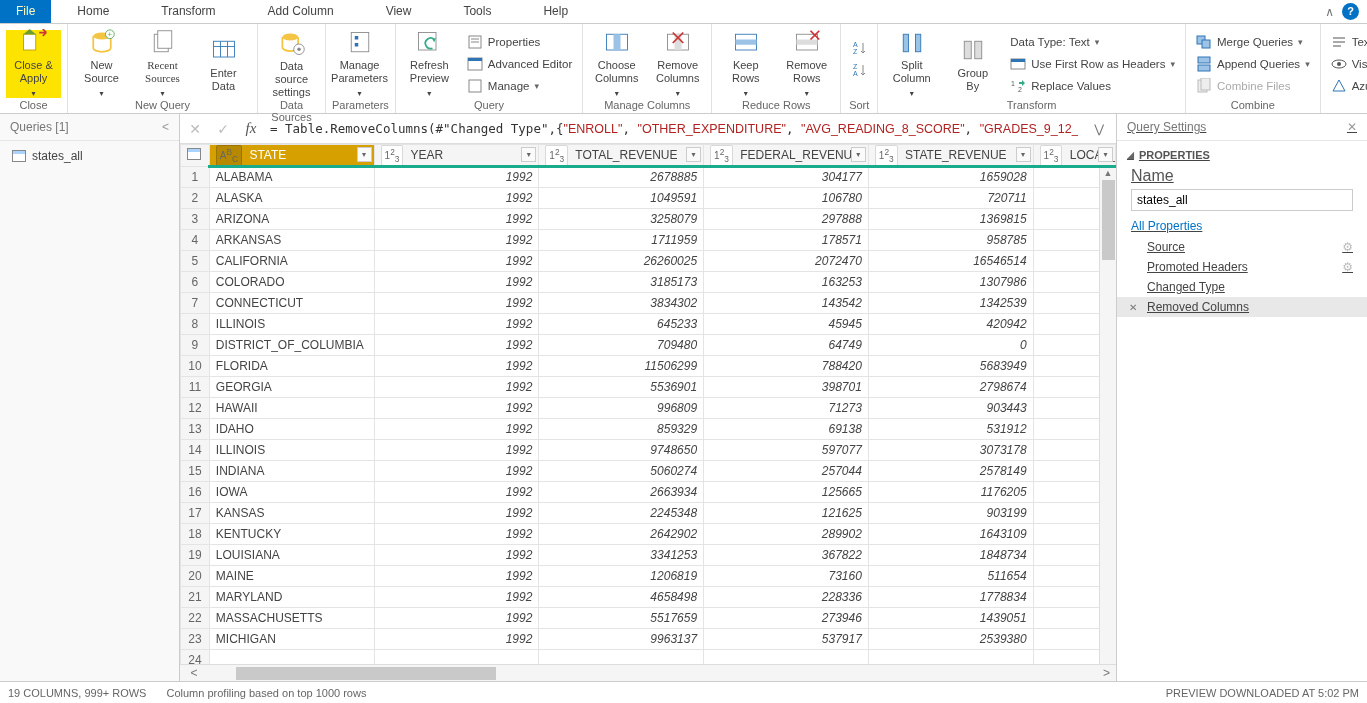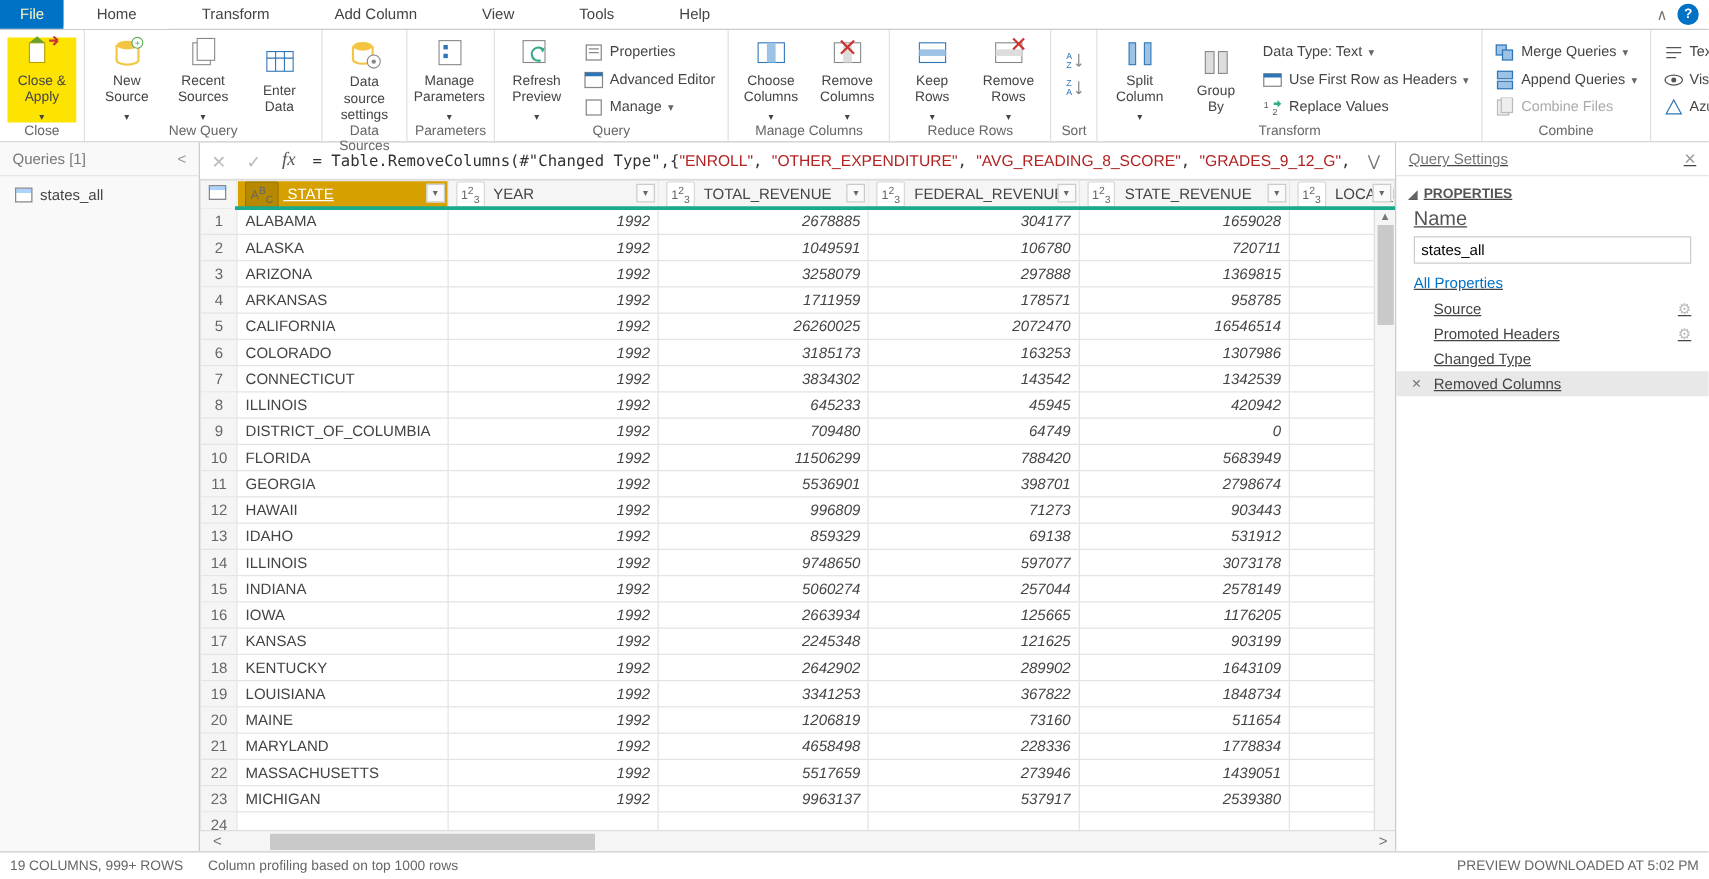--- a/index.html
+++ b/index.html
@@ -23,40 +23,40 @@
   .ico-lg { width: 32px; height: 30px; display: flex; align-items: center; justify-content: center; font-size: 22px; color: #6b6b6b; }
   .ico-lg svg { width: 28px; height: 28px; }
   .small-col { display: flex; flex-direction: column; gap: 2px; padding-top: 2px; }
   .small-btn { display: flex; align-items: center; gap: 5px; font-size: 11.5px; height: 20px; padding: 0 4px; cursor: pointer; white-space: nowrap; }
   .small-btn .si { width: 16px; height: 16px; display:inline-flex; align-items:center; justify-content:center; }
   .small-btn.dis { color: #aaa; }
   .drop-caret::after { content: " ▾"; font-size: 9px; color: #666; }
   
   
   .body-row { flex: 1; display: flex; min-height: 0; }
-  .queries-pane { width: 160px; border-right: 1px solid #ccc; display: flex; flex-direction: column; background: #f9f9f9; }
+  .queries-pane { width: 180px; border-right: 1px solid #ccc; display: flex; flex-direction: column; background: #f9f9f9; }
   .pane-header { display: flex; align-items: center; justify-content: space-between; padding: 6px 10px; color: #777; font-size: 12px; border-bottom: 1px solid #e6e6e6; }
   .queries-list { padding: 4px 0; }
   .query-item { display: flex; align-items: center; gap: 6px; padding: 4px 12px; cursor: pointer; }
   .table-ico { width: 14px; height: 12px; border: 1px solid #888; background: linear-gradient(#aad4ff 33%, #fff 33%); }
 
   
   .center { flex: 1; display: flex; flex-direction: column; min-width: 0; border-right: 1px solid #ccc; }
   .formula-bar { height: 30px; display: flex; align-items: center; border-bottom: 1px solid #ddd; padding: 0 6px; gap: 10px; }
   .fb-btn { width: 18px; text-align: center; color: #bbb; font-size: 14px; }
   .fb-btn.fx { font-style: italic; color: #555; font-family: serif; font-size: 15px; }
   .fb-input { flex: 1; font-family: Consolas, monospace; font-size: 12.5px; color: #333; white-space: nowrap; overflow: hidden; }
   .fb-input .kw-col { color: #b22222; }
   .fb-drop { color: #777; padding: 0 6px; }
   
   .grid-wrap { flex: 1; overflow: hidden; position: relative; }
   table.grid { border-collapse: collapse; width: 100%; table-layout: fixed; }
   .grid th, .grid td { border: 1px solid #e4e4e4; height: 21px; font-size: 12px; padding: 0 6px; white-space: nowrap; overflow: hidden; }
   .grid th { background: #f5f5f5; font-weight: 400; text-align: left; position: relative; }
-  .grid th.state-col { background: #d6a100; color: #fff; text-decoration: underline; }
+  .grid th.state-col { background: #d6a100; color: #fff; }
   .grid th.state-col .type-badge { background: rgba(0,0,0,.15); }
   .grid td.rownum { background: #f5f5f5; text-align: center; color: #666; width: 28px; }
   .grid th.corner { background: #f5f5f5; width: 28px; }
   .grid td.num { text-align: right; font-style: italic; color: #444; }
   .type-badge { display: inline-block; font-size: 10px; padding: 1px 3px; margin-right: 4px; color: #666; background: #fff; border: 1px solid rgba(0,0,0,.15); border-radius: 2px; }
   .filter { position: absolute; right: 2px; top: 2px; width: 15px; height: 15px; border: 1px solid #ccc; background: #fafafa; font-size: 8px; line-height: 13px; text-align: center; color: #666; }
   .green-line { position: absolute; left: 28px; right: 0; top: 21px; height: 3px; background: #1aab8d; z-index: 2; }
   .hscroll-track { height: 17px; background: #f5f5f5; border-top: 1px solid #ddd; display: flex; align-items: center; }
   .hscroll-track .thumb { height: 13px; background: #c9c9c9; width: 260px; margin-left: 28px; }
   .vscroll { position: absolute; right: 0; top: 24px; bottom: 0; width: 17px; background: #f5f5f5; border-left: 1px solid #ddd; }
@@ -135,21 +135,21 @@
 Source</span>
           <span style="font-size:8px;">▾</span>
         </div>
       <div class="big-btn">
           <div class="ico-lg">
             <svg viewBox="0 0 32 32">
               <rect x="6" y="6" width="16" height="20" fill="#fff" stroke="#888"></rect>
               <rect x="10" y="2" width="16" height="20" fill="#fff" stroke="#888"></rect>
             </svg>
           </div>
-          <span style="white-space:pre-line;">Recent
+          <span style="white-space:pre-line;font-family:Liberation Serif, serif;">Recent
 Sources</span>
           <span style="font-size:8px;">▾</span>
         </div>
       <div class="big-btn">
           <div class="ico-lg">
             <svg viewBox="0 0 32 32">
               <rect x="4" y="6" width="24" height="18" fill="#fff" stroke="#2e75b6"></rect>
               <line x1="4" y1="12" x2="28" y2="12" stroke="#2e75b6"></line>
               <line x1="12" y1="6" x2="12" y2="24" stroke="#2e75b6"></line>
               <line x1="20" y1="6" x2="20" y2="24" stroke="#2e75b6"></line>

